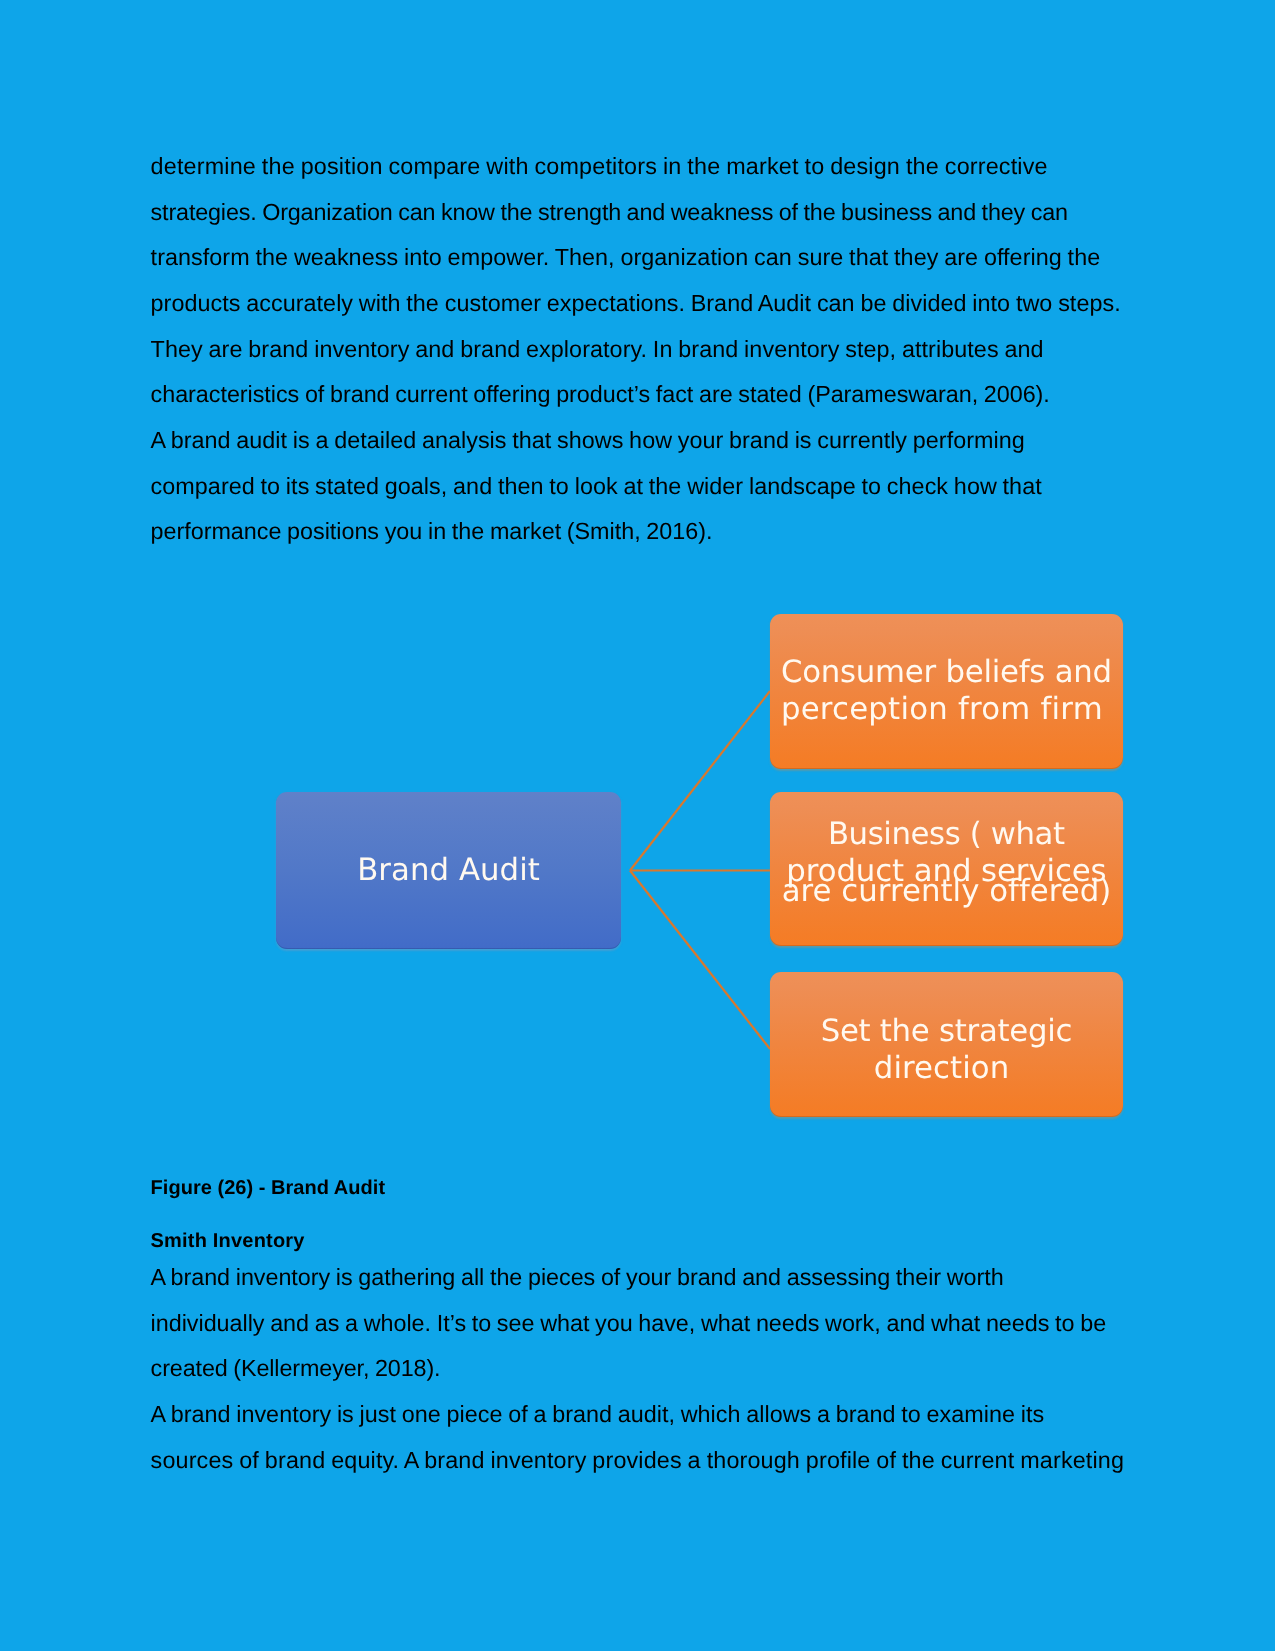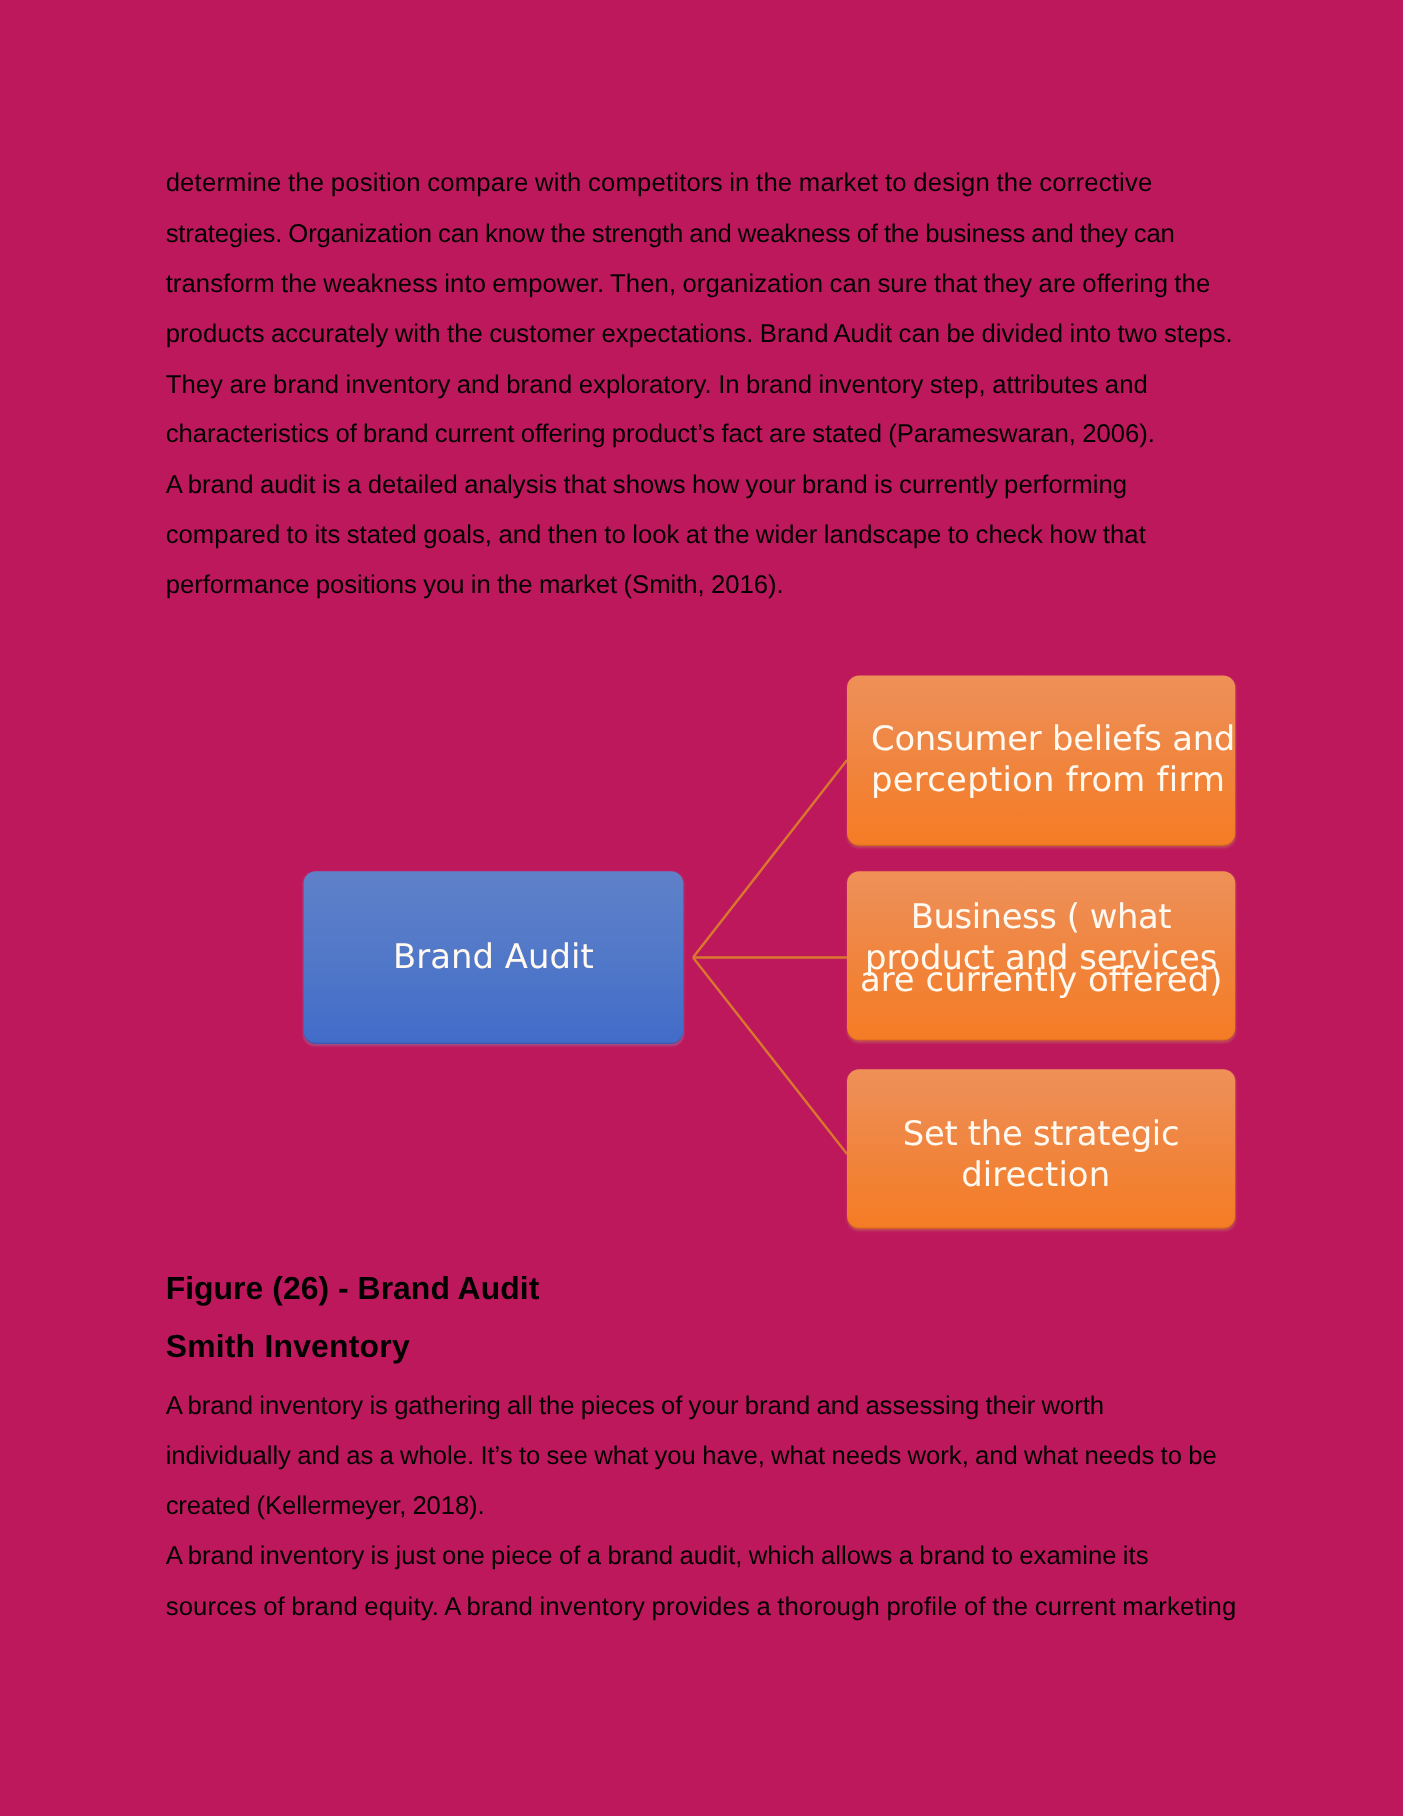--- a/index.html
+++ b/index.html
@@ -1,43 +1,43 @@
 <!DOCTYPE html>
 <html><head>
 <meta charset="utf-8">
 <title>Brand Audit</title>
 <style>
   html,body{margin:0;padding:0;background:#ffffff;}
   body{width:1275px;height:1651px;position:relative;overflow:hidden;
        font-family:"Liberation Sans",sans-serif;color:#000;
        -webkit-font-smoothing:antialiased;text-rendering:geometricPrecision;}
-  .page{position:absolute;left:0;top:0;width:1275px;height:1651px;background:#be185d;}
+  .page{position:absolute;left:0;top:0;width:1275px;height:1651px;background:#0ea5e9;}
 
   .textblock{position:absolute;left:150.6px;}
   .tline{display:block;white-space:nowrap;font-size:23.35px;line-height:45.6px;
          color:#000000;word-spacing:-0.75px;}
   .heading{position:absolute;left:150.6px;white-space:nowrap;
-           font-size:29px;line-height:45.6px;font-weight:bold;color:#000000;}
+           font-size:20px;line-height:45.6px;font-weight:bold;color:#000000;margin-top:16px;}
 
   
   #figure{position:absolute;left:0;top:0;width:1275px;height:1651px;}
   #figure svg{position:absolute;left:0;top:0;}
   .node{position:absolute;box-sizing:border-box;
         color:#fff9f0;font-family:"DejaVu Sans",sans-serif;
         font-size:30.75px;line-height:36.8px;
         text-align:center;overflow:hidden;}
   .node .nl{display:block;white-space:nowrap;position:absolute;
             left:0;right:0;}
   .node-root{left:276px;top:792.3px;width:345px;height:156.4px;border-radius:11px;
         background:linear-gradient(180deg,#6081c9 0%,#5e80c9 5%,#5178c8 50%,#436dc8 95%,#416bc8 100%);
         box-shadow:inset 0 -1px 0 rgba(30,50,110,0.28), 0 1.5px 2px rgba(140,150,185,0.40);text-align:center;}
   .node-b{left:770px;width:353px;border-radius:11px;
         background:linear-gradient(180deg,#ef9057 0%,#ee8e55 10%,#f0853f 50%,#f47d28 92%,#f57c25 100%);
         box-shadow:inset 0 -1px 0 rgba(140,70,20,0.30), 0 1.5px 2px rgba(190,140,90,0.40);}
-  #b1{top:614px;height:154.5px;text-align:right;}
+  #b1{top:614px;height:154.5px;}
   #b2{top:792.3px;height:154px;}
   #b3{top:972.3px;height:145px;}
 </style>
 </head>
 <body>
 
 <div class="page">
 
   <div class="textblock" style="top:144.2px">
     <span class="tline" style="letter-spacing:0.171px">determine the position compare with competitors in the market to design the corrective</span>

